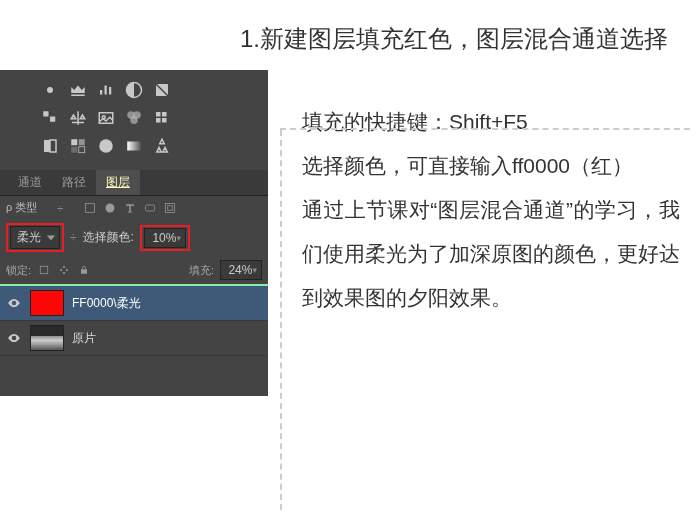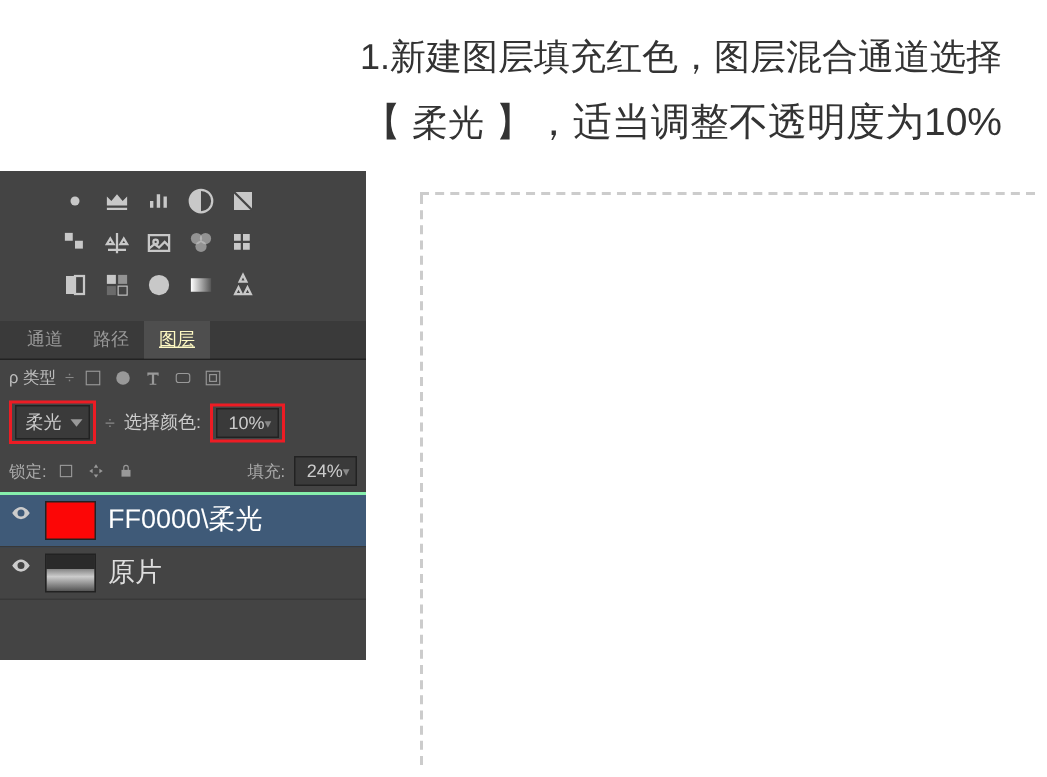--- a/index.html
+++ b/index.html
@@ -20,21 +20,21 @@
   }
   .header .bracket {
     font-size: 26px;
   }
   .content-row {
     display: flex;
     margin-top: 10px;
     padding: 0 0 0 0;
   }
   .ps-panel {
-    width: 244px;
+    width: 268px;
     background: #444444;
     margin-left: 0;
     position: relative;
     padding-bottom: 40px;
   }
   .tool-icons {
     padding: 10px 18px 6px 40px;
   }
   .tool-row {
     display: flex;
@@ -66,21 +66,21 @@
     color: #fef9c3;
     text-decoration: underline;
   }
   .options-row {
     display: flex;
     align-items: center;
     background: #444444;
     font-size: 11px;
     color: #bdbdbd;
     padding: 4px 6px;
-    gap: 6px;
+    gap: 20px;
   }
   .opt-label { white-space: nowrap; }
   .opt-icons { display: flex; gap: 6px; align-items: center; }
   .oicon { width: 14px; height: 14px; color: #999; display:inline-flex; align-items:center; justify-content:center;}
   .blend-row {
     display: flex;
     align-items: center;
     background: #444444;
     font-size: 12px;
     color: #ccc;
@@ -130,23 +130,23 @@
     color: #aaa;
     padding: 4px 6px;
     gap: 6px;
     border-bottom: 2px solid #86efac;
   }
   .layer-list {
     background: #444444;
   }
   .layer {
     display: flex;
-    align-items: flex-start;
+    align-items: center;
     padding: 4px 6px;
-    font-size: 18px;
+    font-size: 12px;
     color: #ddd;
     border-bottom: 1px solid #383838;
     gap: 8px;
   }
   .layer.selected {
     background: #3f5a78;
     color: #fff;
   }
   .eye {
     width: 16px;
@@ -188,23 +188,20 @@
     line-height: 44px;
     color: #333;
     text-align: justify;
   }
 </style>
 </head>
 <body>
 
 <div class="header">
   <div>1.新建图层填充红色，图层混合通道选择</div>
-  <div>
-    <span class="bracket">【 </span><span>柔光</span><span class="bracket"> 】，适当调整不透明度为10%</span>
-  </div>
 </div>
 
 <div class="divider-top"></div>
 <div class="divider"></div>
 
 <div class="content-row">
   <div class="ps-panel">
     <div class="tool-icons">
       <div class="tool-row">
         <span class="ticon">
@@ -406,13 +403,18 @@
             <svg viewBox="0 0 24 24" width="14" height="14" fill="currentColor">
               <path d="M12 5C6 5 2 12 2 12s4 7 10 7 10-7 10-7-4-7-10-7zm0 11a4 4 0 110-8 4 4 0 010 8z"></path>
             </svg>
           </span>
         <span class="swatch img"></span>
         <span>原片</span>
       </div>
     </div>
   </div>
 
+  <div class="notes">
+    <p>填充的快捷键：Shift+F5</p>
+    <p>选择颜色，可直接输入ff0000（红）</p>
+    <p>通过上节课对“图层混合通道”的学习，我们使用柔光为了加深原图的颜色，更好达到效果图的夕阳效果。</p>
+  </div>
 </div>
 
 </body></html>

